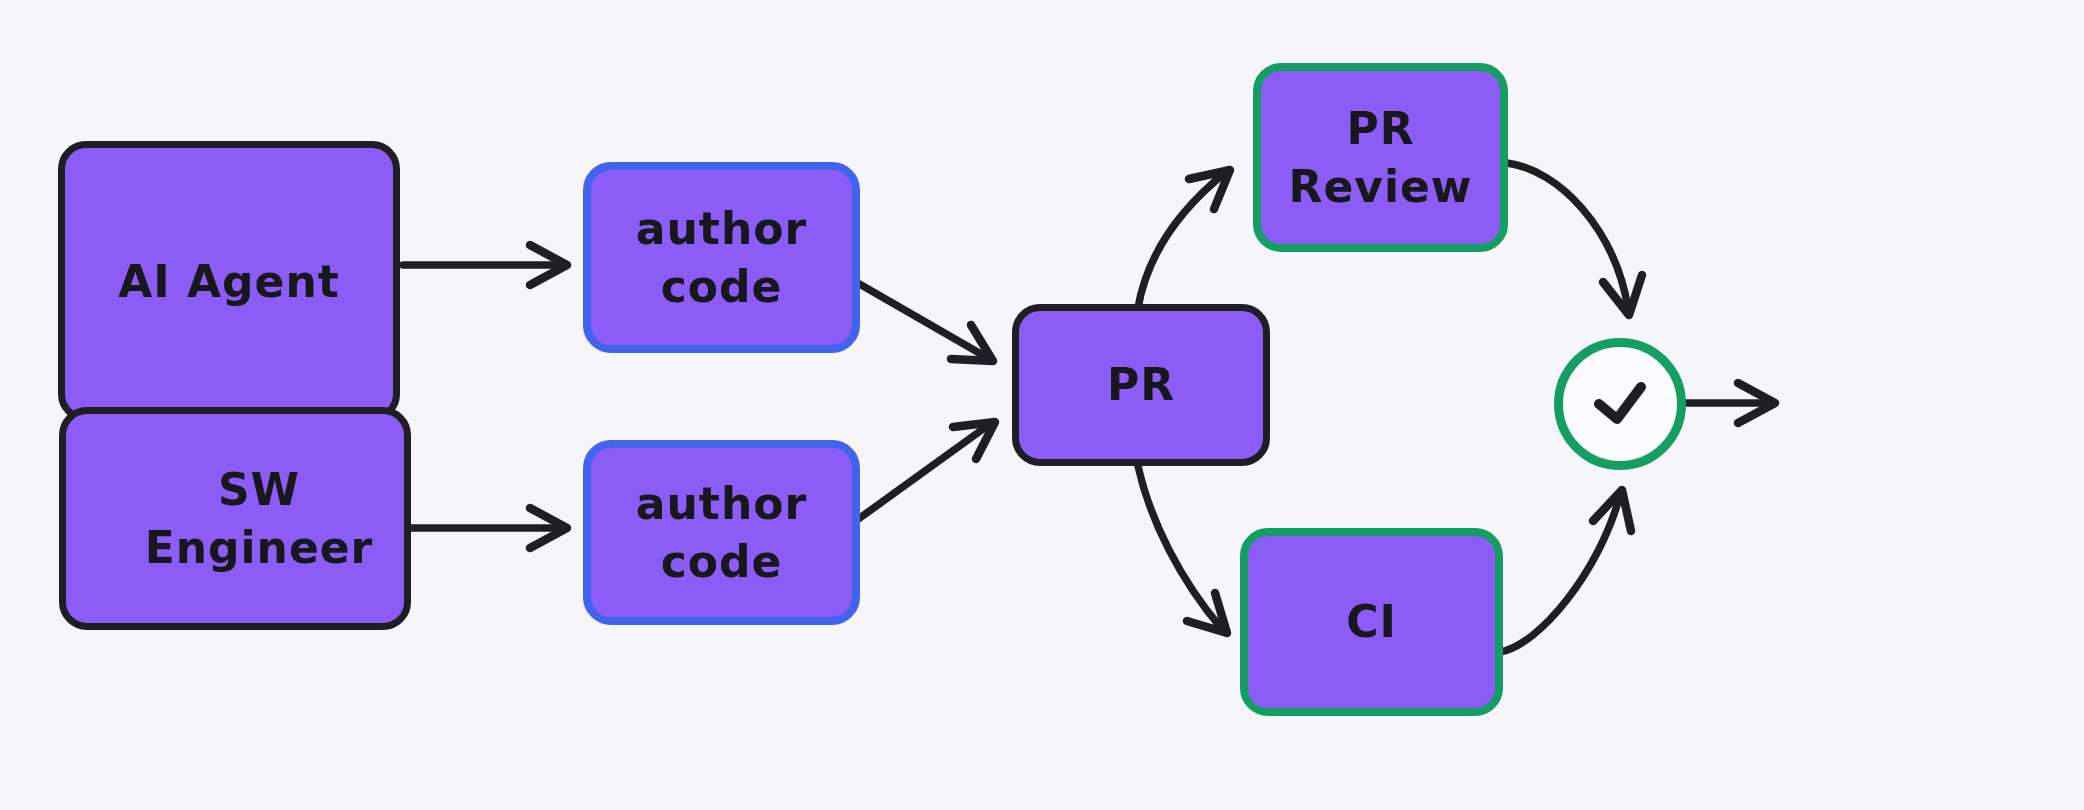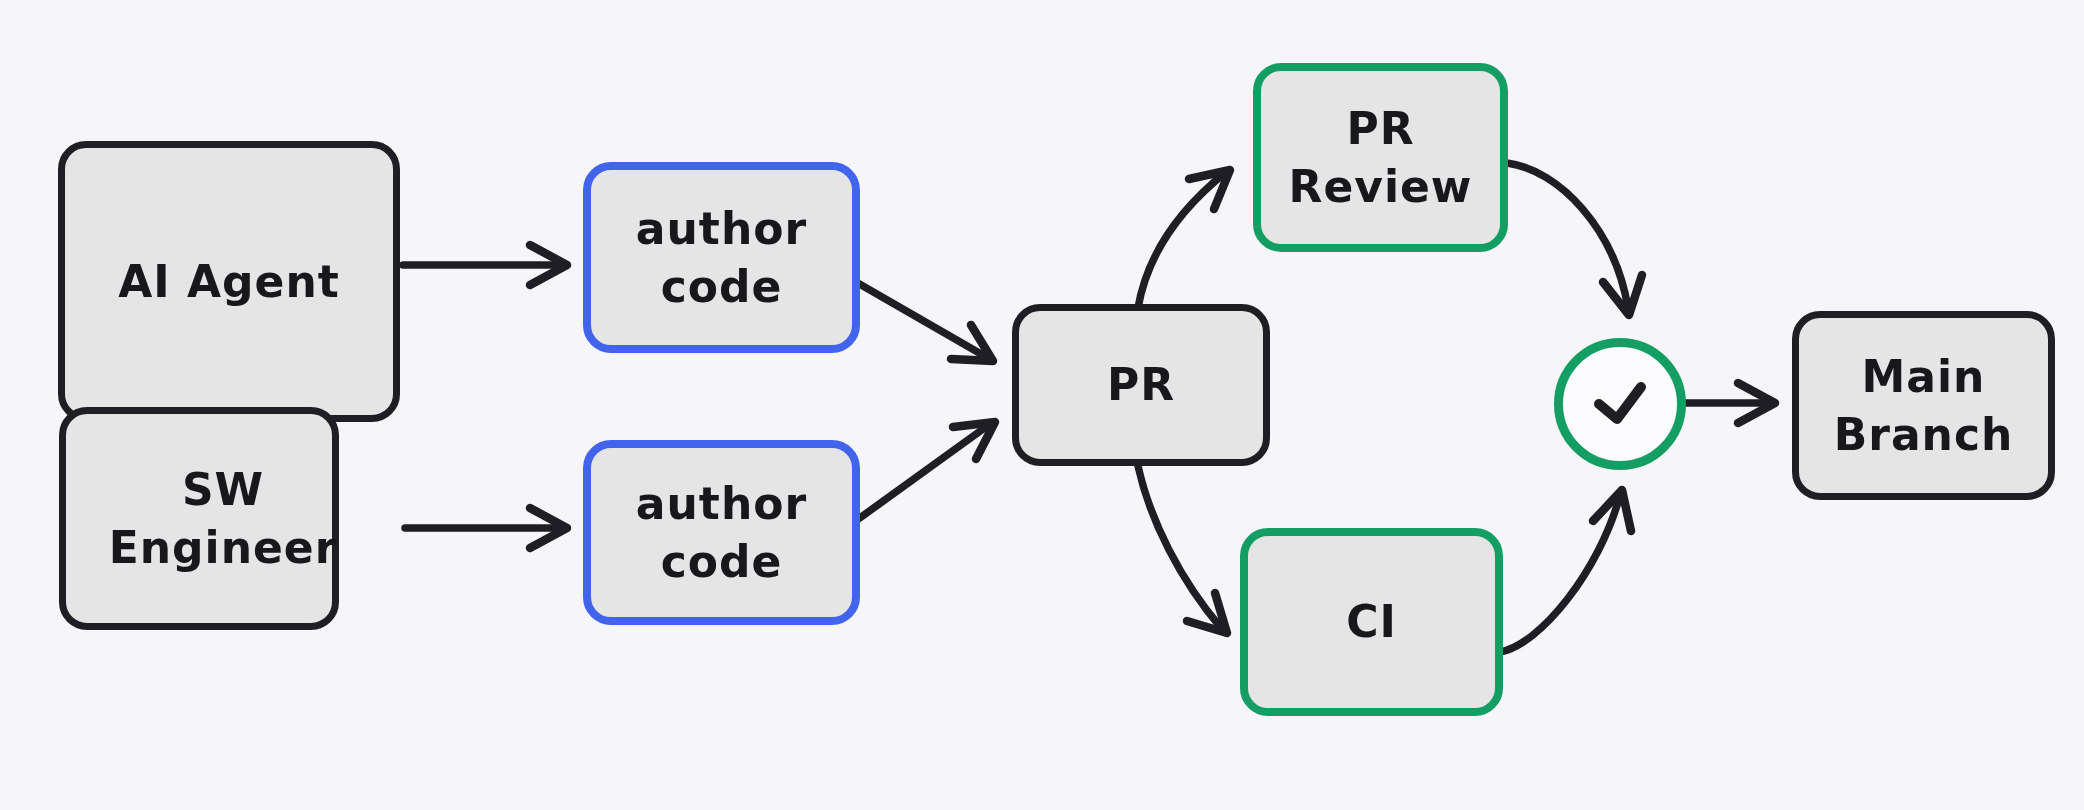--- a/index.html
+++ b/index.html
@@ -5,21 +5,21 @@
   html,body { margin:0; padding:0; }
   body { background:#f6f6fa; }
   .canvas {
     position:relative; width:2084px; height:810px;
     background:#f6f6fa; overflow:hidden;
     font-family:"DejaVu Sans", sans-serif;
   }
   .node {
     position:absolute; box-sizing:border-box;
     display:flex; flex-direction:column; align-items:center; justify-content:center;
-    background:#e5e5e5;
+    background:#8b5cf6;
     border:7px solid #1e1e24; border-radius:28px;
     color:#17171c; font-size:44px; font-weight:700; letter-spacing:1px;
     line-height:1.3; text-align:center;
   }
   .node.blue  { border-color:#4263eb; border-width:8px; }
   .node.green { border-color:#149e64; border-width:8px; }
   .node .label-line { display:block; }
   .check-node {
     position:absolute; box-sizing:border-box;
     border:9px solid #149e64; border-radius:50%;
@@ -62,21 +62,21 @@
     <path class="head" d="M 1603 282 L 1629 315 L 1642 275"></path>
     <path class="head" d="M 1187 621 L 1227 633 L 1215 593"></path>
     <path class="head" d="M 1593 521 L 1622 490 L 1631 531"></path>
     <path class="head" d="M 1738 383 L 1775 403 L 1738 423"></path>
   </svg>
 
   <div class="node" style="left:58px; top:141px; width:342px; height:281px;">
     <span class="label-line">AI Agent</span>
   </div>
 
-  <div class="node" style="left:59px; top:407px; width:280px; height:223px;padding-left:48px;">
+  <div class="node" style="left:59px; top:407px; width:352px; height:223px;padding-left:48px;">
     <span class="label-line">SW</span>
     <span class="label-line">Engineer</span>
   </div>
 
   <div class="node blue" style="left:583px; top:162px; width:277px; height:191px;">
     <span class="label-line">author</span>
     <span class="label-line">code</span>
   </div>
 
   <div class="node blue" style="left:583px; top:440px; width:277px; height:185px;">
@@ -96,18 +96,14 @@
   <div class="node green" style="left:1240px; top:528px; width:263px; height:188px;">
     <span class="label-line">CI</span>
   </div>
 
   <div class="check-node" style="left:1554px; top:338px; width:132px; height:132px;">
     <svg class="checkmark" width="114" height="114" viewBox="0 0 114 114">
       <polyline points="36,57 54,72 78,40" fill="none" stroke="#1e1e24" stroke-width="10" stroke-linecap="round" stroke-linejoin="round"></polyline>
     </svg>
   </div>
 
-  <div class="node" style="left:1792px; top:311px; width:263px; height:189px;">
-    <span class="label-line">Main</span>
-    <span class="label-line">Branch</span>
-  </div>
 
 </div>
 
 </body></html>

